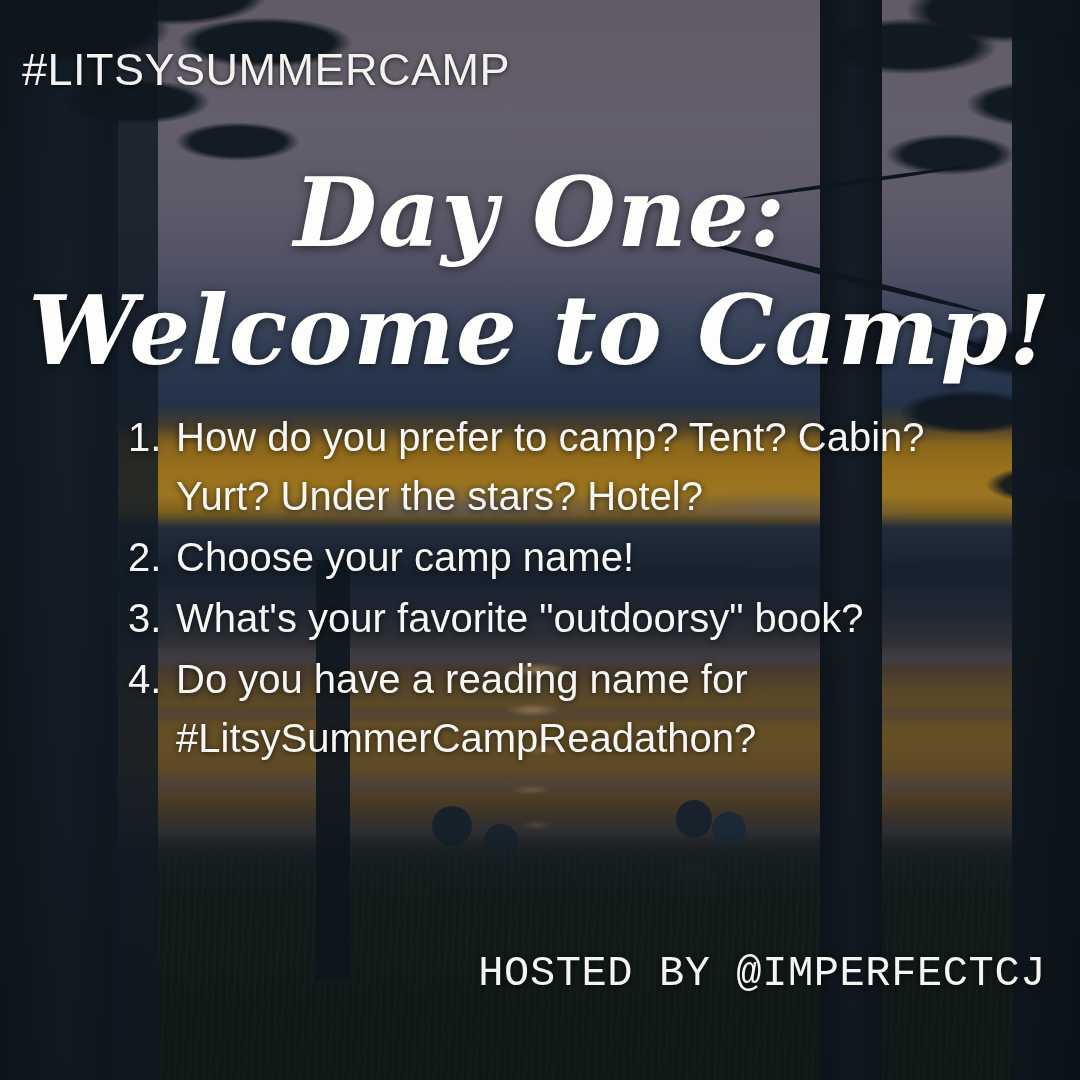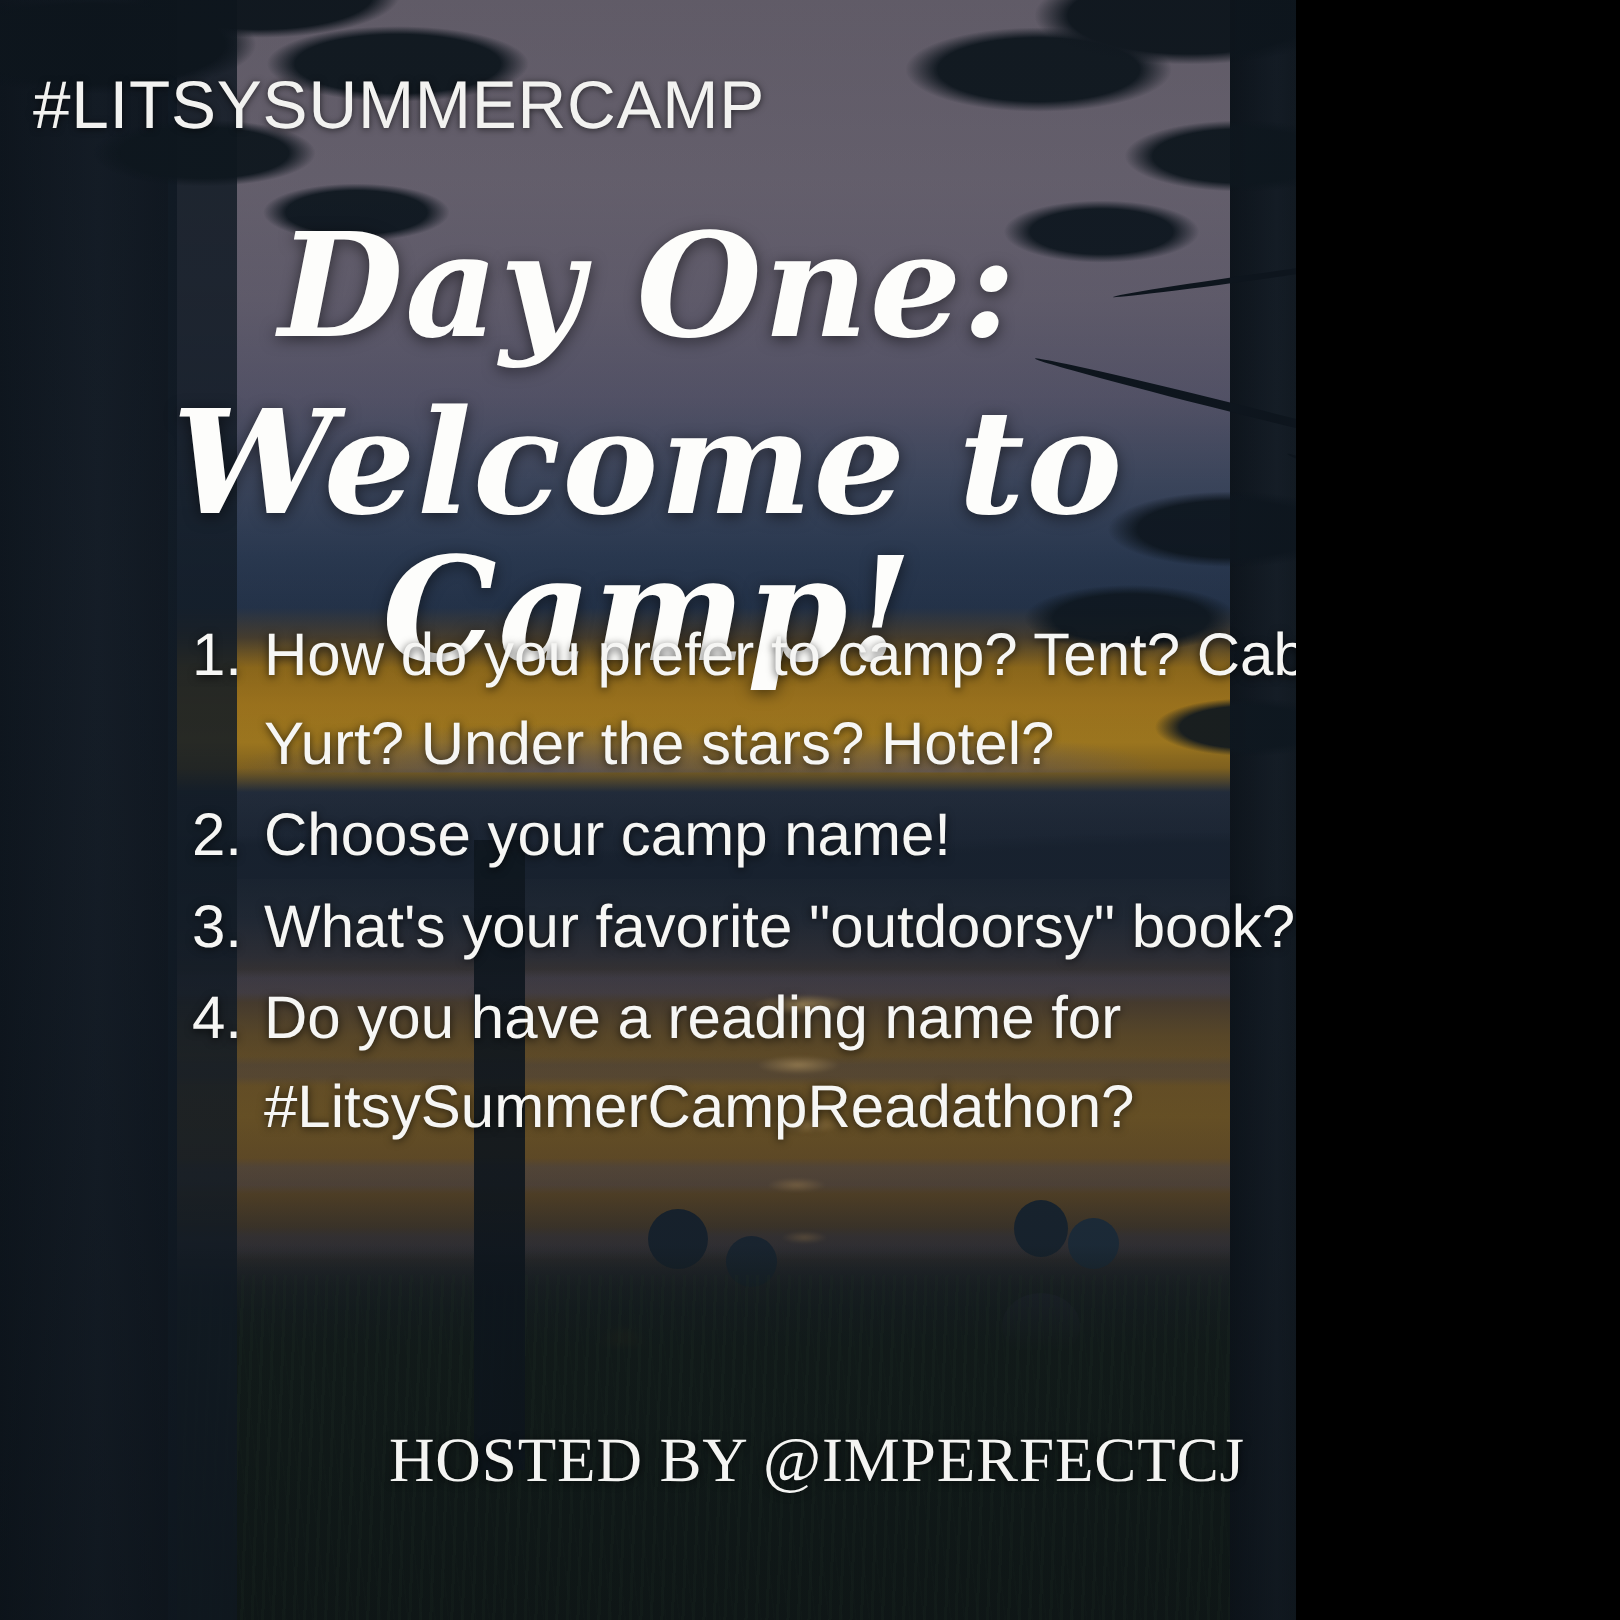--- a/index.html
+++ b/index.html
@@ -1,20 +1,20 @@
 <!DOCTYPE html>
 <html><head>
 <meta charset="utf-8">
 <style>
   html,body{margin:0;padding:0;background:#000;}
   body{font-family:"Liberation Sans",sans-serif;}
 
   #poster{
     position:relative;
-    width:864px;height:1080px;
+    width:1080px;height:1080px;
     overflow:hidden;
     background:#121a22;
   }
 
   
   .bg-layer{position:absolute;inset:0;}
 
   
   .sky{
     background:
@@ -170,21 +170,21 @@
   .hashtag{
     position:absolute;left:22px;top:44px;
     font-family:"Liberation Sans",sans-serif;
     font-size:45px;letter-spacing:.5px;font-weight:400;
     color:#f2f2f0;
     text-shadow:0 1px 5px rgba(0,0,0,.65);
     white-space:nowrap;
   }
 
   .title{
-    position:absolute;left:0;right:0;top:142px;
+    position:absolute;left:0;right:0;top:164px;
     text-align:center;
     color:#fdfdfb;
     font-family:"DejaVu Serif",serif;
     font-style:italic;font-weight:700;
     text-shadow:0 2px 10px rgba(0,0,0,.55);
   }
   .title-line1{font-size:96px;line-height:1.02;letter-spacing:1px;}
   .title-line2{font-size:96px;line-height:1.02;letter-spacing:1px;margin-top:20px;}
 
   .qlist{
@@ -194,21 +194,21 @@
     font-size:40px;
     line-height:59px;
     text-shadow:0 1px 6px rgba(0,0,0,.70);
   }
   .qitem{display:flex;align-items:flex-start;margin-bottom:2px;}
   .qnum{width:48px;flex:0 0 48px;text-align:left;}
   .qtext{flex:1 1 auto;}
 
   .hosted{
     position:absolute;right:34px;bottom:82px;
-    font-family:Liberation Serif, serif;
+    font-family:Liberation Mono, monospace;
     font-size:42px;letter-spacing:.6px;
     color:#f4f4f2;
     text-shadow:0 1px 6px rgba(0,0,0,.70);
     white-space:nowrap;
   }
 </style>
 </head>
 <body>
 
 <div id="poster">

